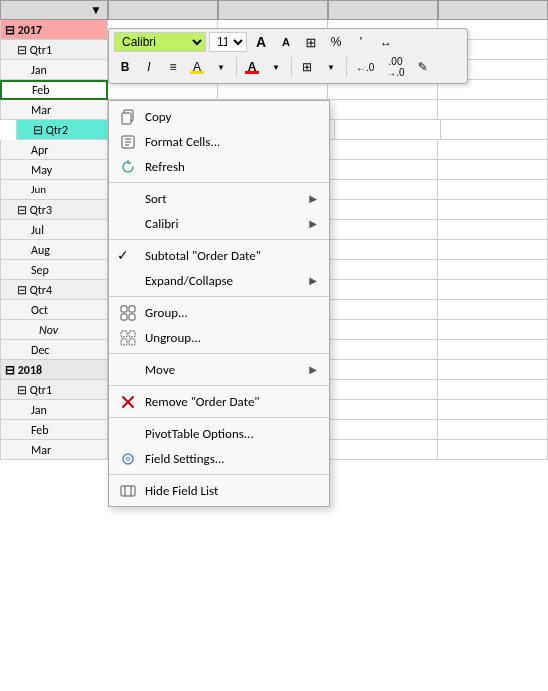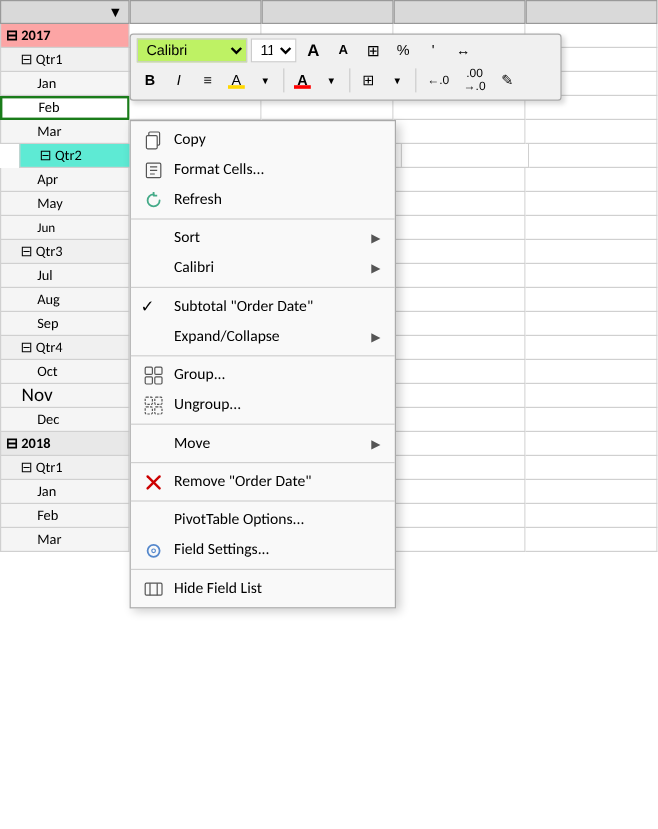--- a/index.html
+++ b/index.html
@@ -331,21 +331,21 @@
         <div class="cell cell-data"></div>
       </div>
       <div class="row" style="top: 280px; left: 0px; width: 548px;">
         <div class="cell cell-label" style="font-size: 12px; padding-left: 30px;">Oct</div>
         <div class="cell cell-data"></div>
         <div class="cell cell-data"></div>
         <div class="cell cell-data"></div>
         <div class="cell cell-data"></div>
       </div>
       <div class="row" style="top: 300px; left: 0px; width: 548px;">
-        <div class="cell cell-label" style="font-size: 16px; padding-left: 17px;">Nov</div>
+        <div class="cell cell-label" style="font-size: 12px; padding-left: 38px; font-style: italic;">Nov</div>
         <div class="cell cell-data"></div>
         <div class="cell cell-data"></div>
         <div class="cell cell-data"></div>
         <div class="cell cell-data"></div>
       </div>
       <div class="row" style="top: 320px; left: 0px; width: 548px;">
         <div class="cell cell-label" style="font-size: 12px; padding-left: 30px;">Dec</div>
         <div class="cell cell-data"></div>
         <div class="cell cell-data"></div>
         <div class="cell cell-data"></div>

